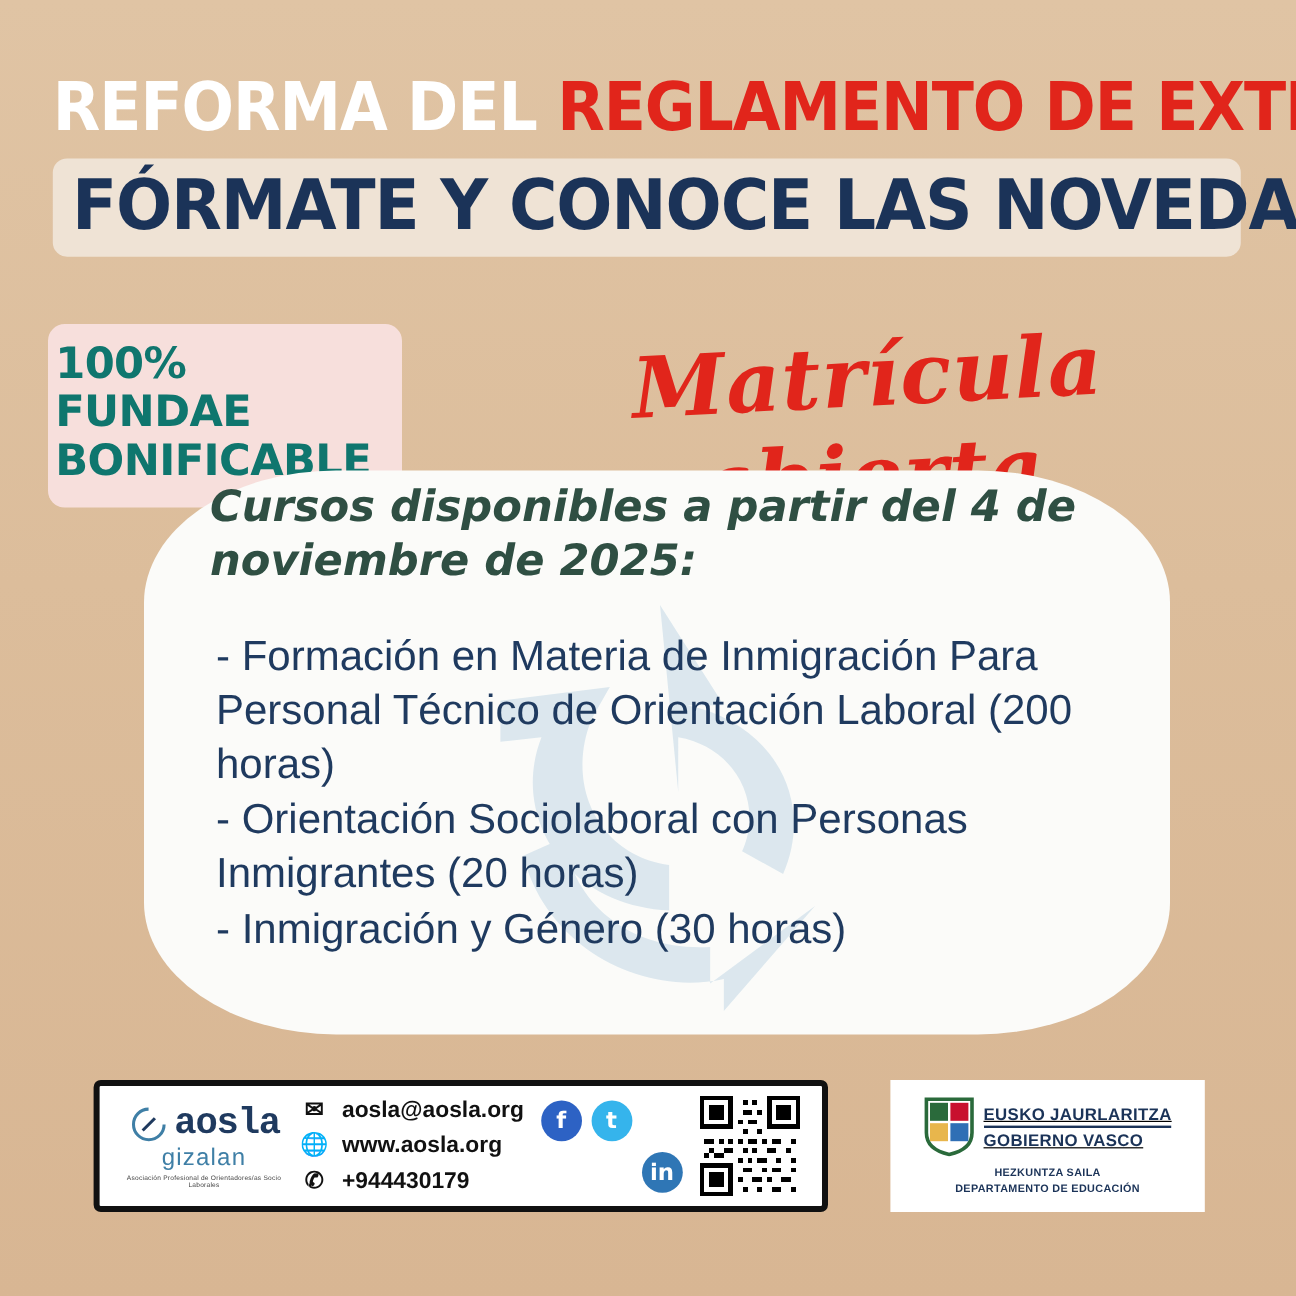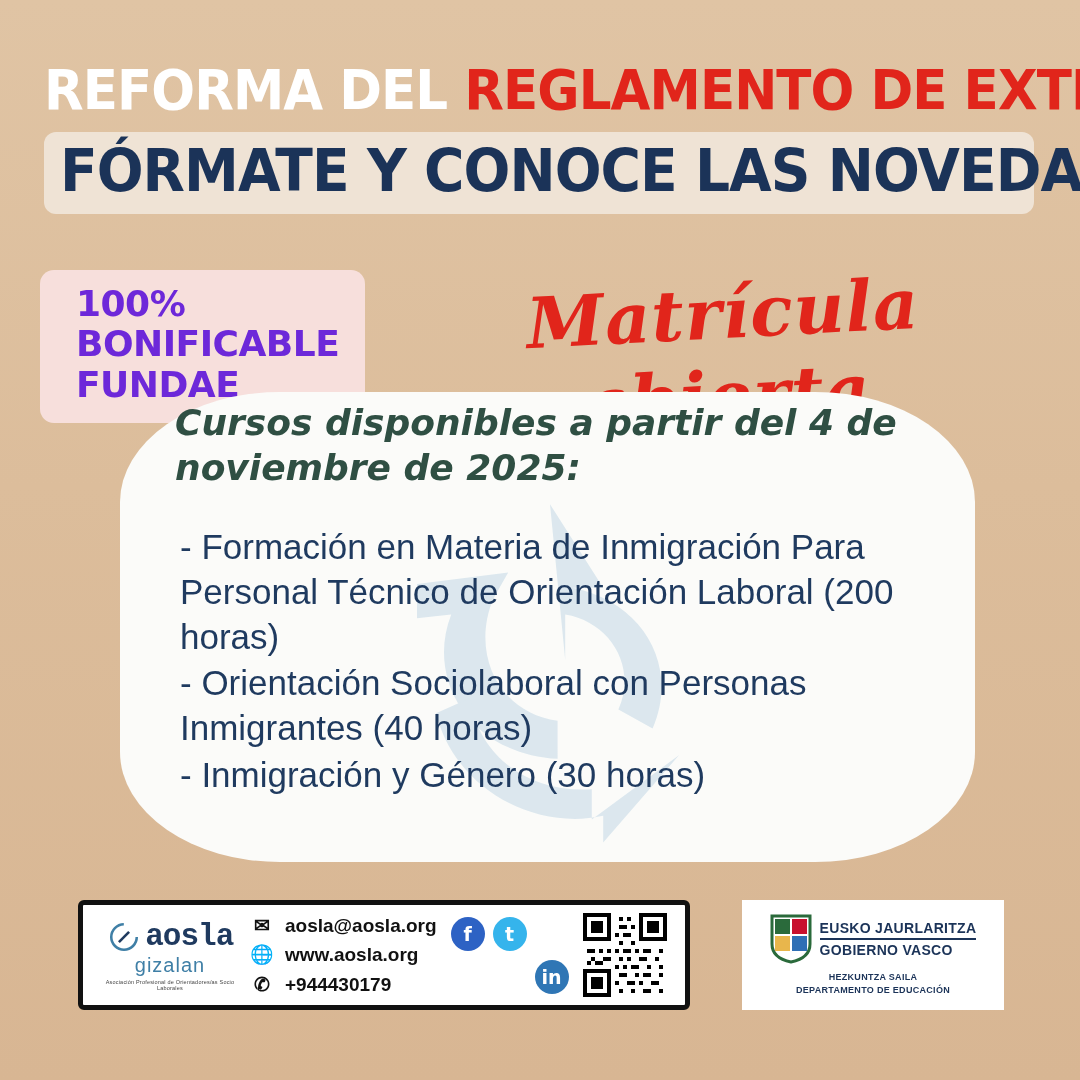--- a/index.html
+++ b/index.html
@@ -61,22 +61,22 @@
     transform-origin: left center;
   }
 
   
   .badge {
     position: absolute;
     top: 270px;
     left: 40px;
     background: #f7dfdc;
     border-radius: 14px;
-    padding: 14px 26px 18px 36px;
-    color: #6d28d9;
+    padding: 14px 26px 18px 6px;
+    color: #0f766e;
     font-family: "DejaVu Sans", sans-serif;
     font-weight: bold;
     font-size: 36px;
     line-height: 1.12;
     letter-spacing: -0.5px;
   }
 
   
   .script {
     position: absolute;
@@ -240,20 +240,21 @@
     flex-direction: column;
     align-items: center;
     justify-content: center;
     box-sizing: border-box;
     padding: 4px 6px;
   }
   .gv-top {
     display: flex;
     align-items: center;
     gap: 8px;
+    text-decoration: underline;
   }
   .gv-shield {
     width: 42px;
     height: 50px;
   }
   .gv-name {
     font-family: "Liberation Sans", sans-serif;
     font-weight: bold;
     font-size: 14px;
     color: #1b3358;
@@ -286,41 +287,41 @@
     <div class="headline-row1">
       <span class="hl-white">REFORMA DEL </span><span class="hl-red">REGLAMENTO DE EXTRANJERÍA</span>
     </div>
     <div class="headline-band">
       <div class="headline-row2">FÓRMATE Y CONOCE LAS NOVEDADES</div>
     </div>
   </div>
 
   <div class="badge">
     <div>100%</div>
+    <div>FUNDAE</div>
     <div>BONIFICABLE</div>
-    <div>FUNDAE</div>
   </div>
 
   <div class="script">Matrícula abierta</div>
 
   <div class="card"></div>
 
   <svg class="watermark" viewBox="0 0 200 200">
     <g fill="#c3d8e6">
       <path d="M100 18 L128 62 L112 62 C150 70 168 104 154 136 L136 126 C146 104 132 80 108 76 L108 100 Z"></path>
       <path d="M30 60 L78 54 L70 68 C58 98 74 128 104 132 L104 152 C60 150 34 112 48 76 L30 78 Z"></path>
       <path d="M168 150 L122 184 L122 168 C88 170 62 150 58 120 L40 128 C50 168 92 190 128 182 L128 196 Z"></path>
     </g>
   </svg>
 
   <div class="card-title">Cursos disponibles a partir del 4 de noviembre de 2025:</div>
 
   <div class="course-list">
     <div class="item">- Formación en Materia de Inmigración Para Personal Técnico de Orientación Laboral (200 horas)</div>
-    <div class="item">- Orientación Sociolaboral con Personas Inmigrantes (40 horas)</div>
+    <div class="item">- Orientación Sociolaboral con Personas Inmigrantes (20 horas)</div>
     <div class="item">- Inmigración y Género (30 horas)</div>
   </div>
 
   <div class="footer-bar">
 
     <div class="aosla-logo">
       <div>
         <svg width="34" height="34" viewBox="0 0 40 40" style="vertical-align:middle">
           <circle cx="20" cy="20" r="15" fill="none" stroke="#3f7fa6" stroke-width="3" stroke-dasharray="70 25"></circle>
           <path d="M14 26 L26 14" stroke="#1f3a5f" stroke-width="3" fill="none"></path>

